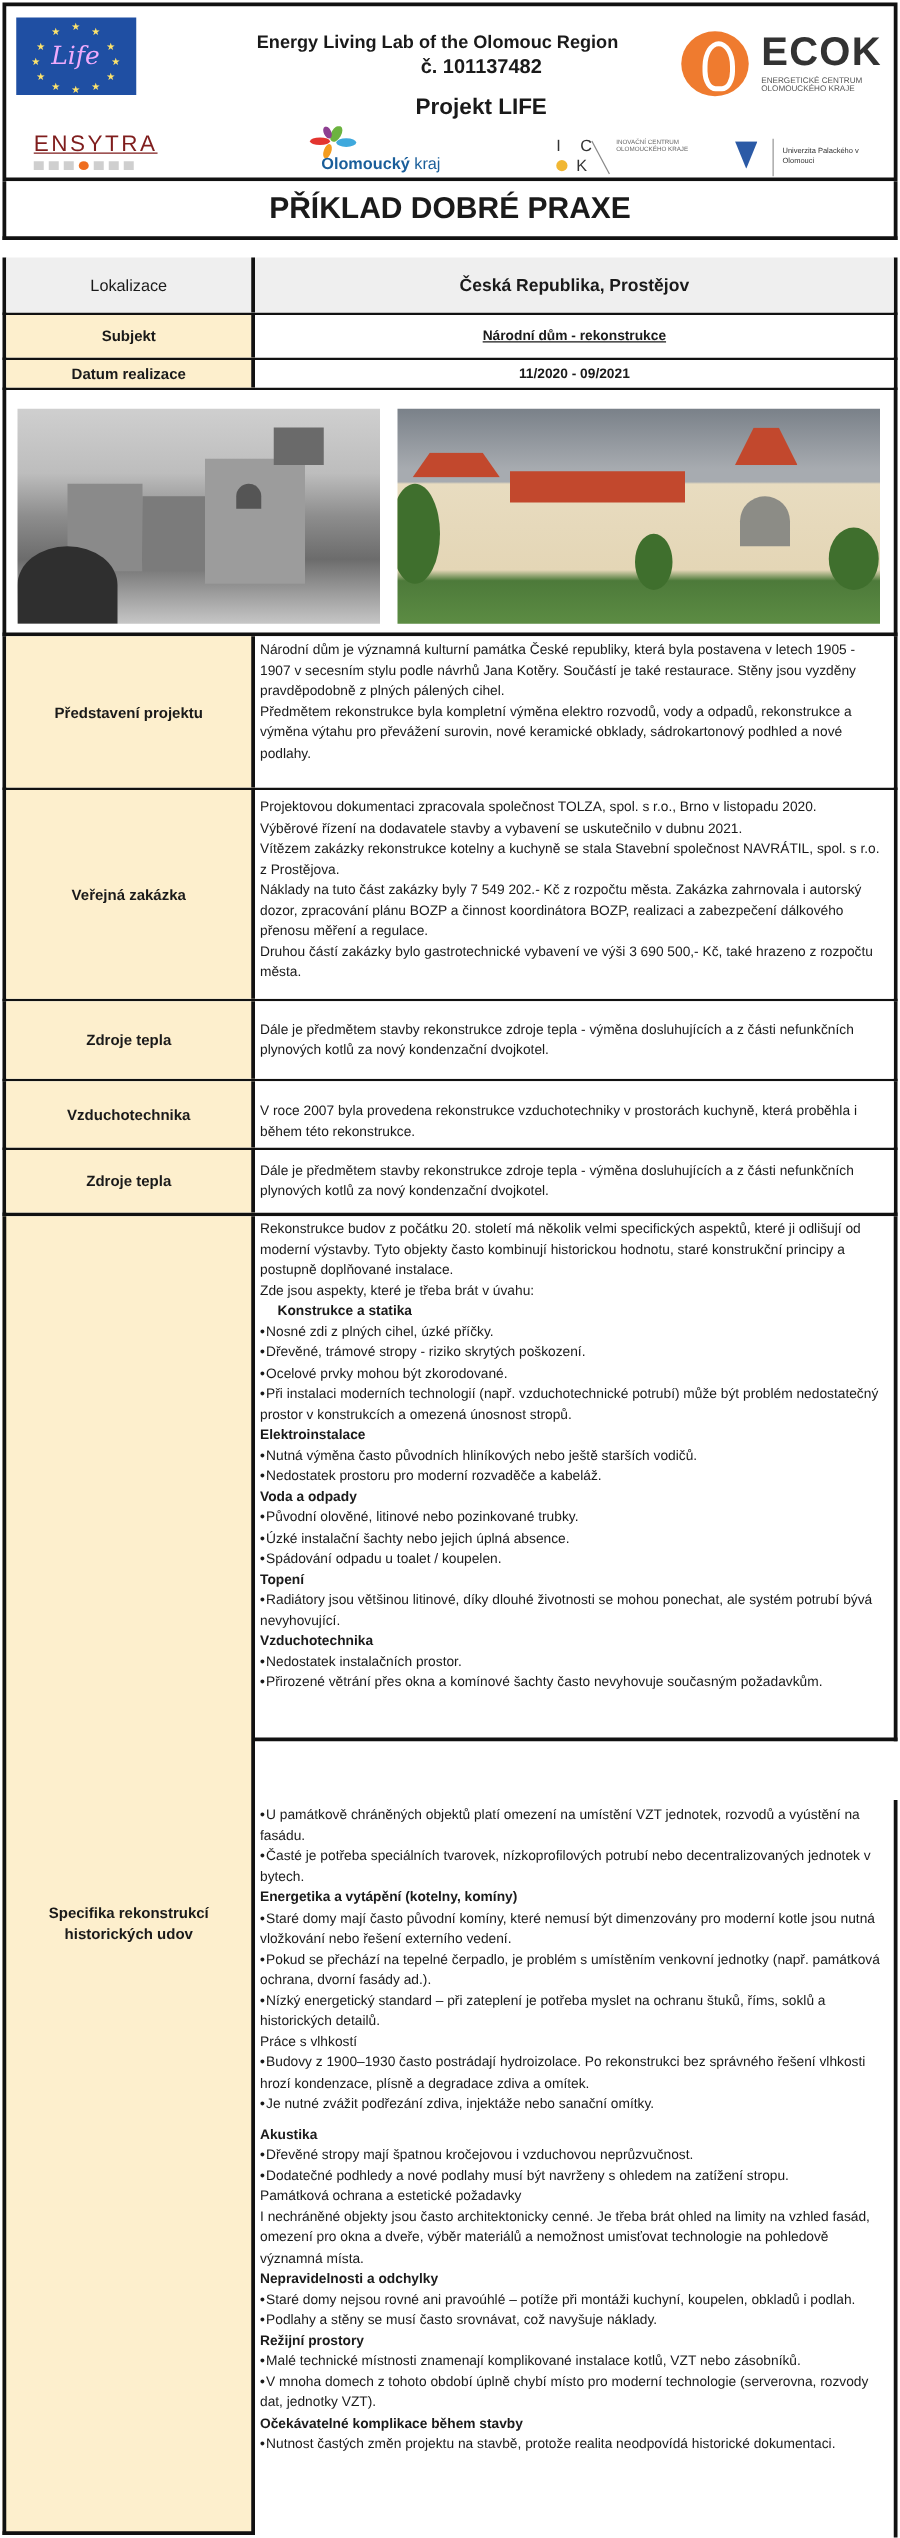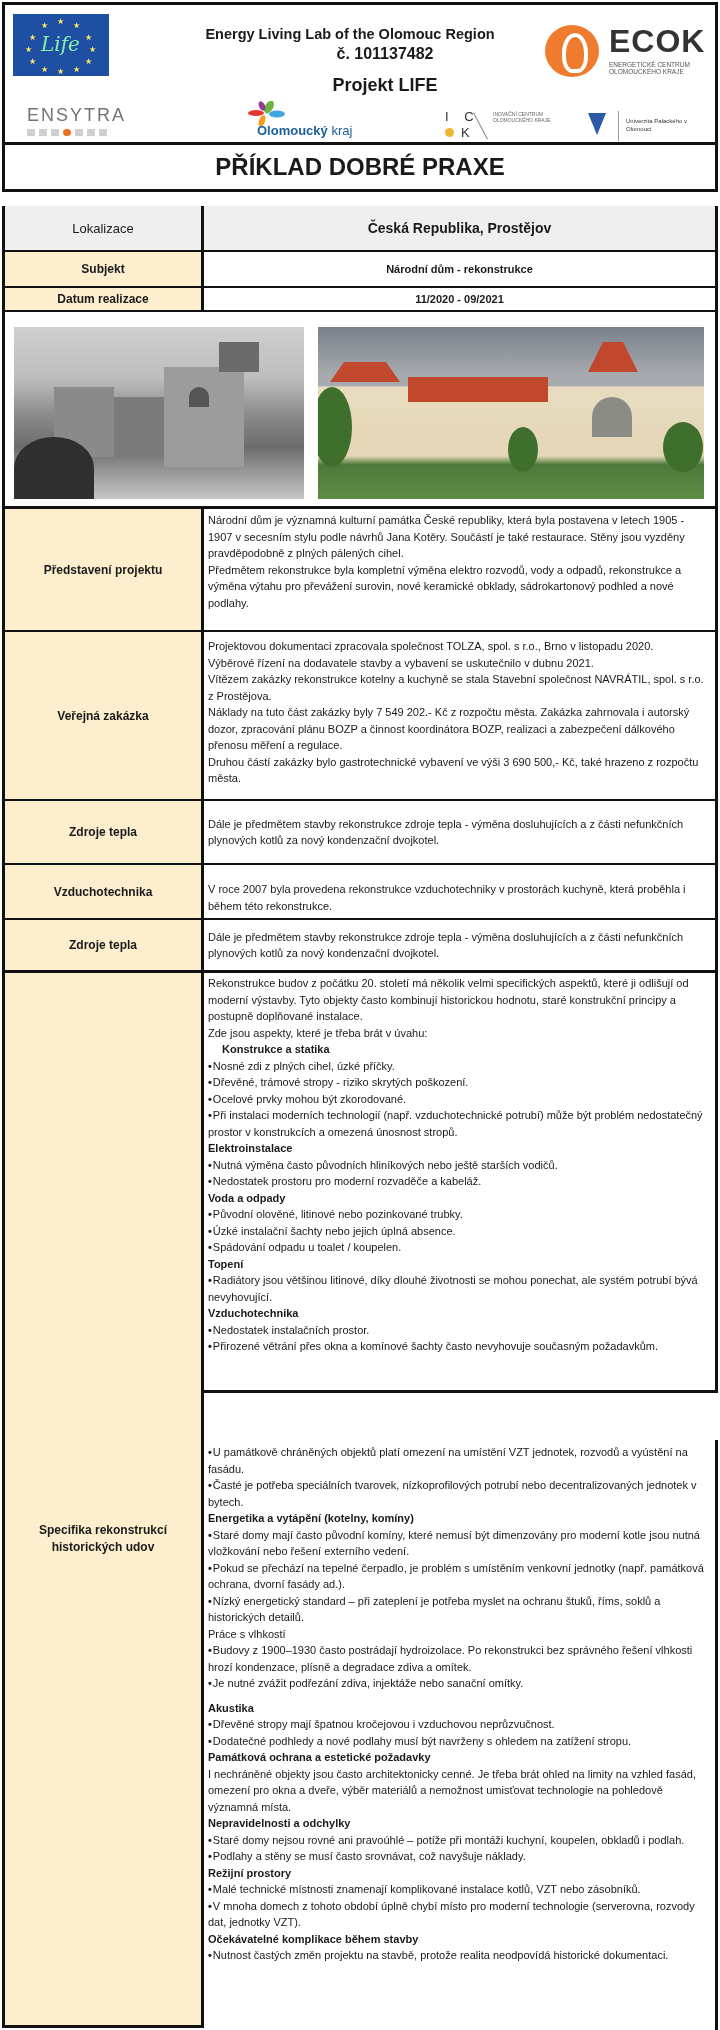--- a/index.html
+++ b/index.html
@@ -3,31 +3,31 @@
 <meta charset="utf-8">
 <style>
   * { box-sizing: border-box; margin: 0; padding: 0; }
   body { width: 720px; height: 2030px; background: #ffffff; font-family: "Liberation Sans", sans-serif; color: #1a1a1a; overflow: hidden; }
   .page { position: relative; width: 720px; }
 
   
   .header { position: absolute; left: 2px; top: 2px; width: 716px; height: 143px; border: 3px solid #111; background: #fff; }
   .logo-life { position: absolute; left: 8px; top: 9px; width: 96px; height: 62px; background: #1f4fa3; }
   .logo-life .star { position: absolute; color: #ffe46b; font-size: 8px; line-height: 8px; }
-  .logo-life .word { position: absolute; left: 28px; top: 18px; font-family: "DejaVu Serif", serif; font-style: italic; color: #86efac; font-size: 20px; }
+  .logo-life .word { position: absolute; left: 28px; top: 18px; font-family: "DejaVu Serif", serif; font-style: italic; color: #f0abfc; font-size: 20px; }
   .header-title { position: absolute; left: 200px; top: 20px; width: 290px; text-align: center; font-weight: bold; font-size: 14.5px; line-height: 18px; }
   .header-number { position: absolute; left: 200px; top: 40px; width: 360px; text-align: center; font-weight: bold; font-size: 16px; }
   .header-project { position: absolute; left: 200px; top: 70px; width: 360px; text-align: center; font-weight: bold; font-size: 18px; }
   .logo-ecok { position: absolute; left: 540px; top: 18px; width: 170px; height: 60px; }
   .ecok-mark { position: absolute; left: 0; top: 2px; width: 54px; height: 52px; border-radius: 50%; background: #ef7b2f; }
   .ecok-mark::after { content: ""; position: absolute; left: 17px; top: 8px; width: 18px; height: 32px; border: 4px solid #fff; border-radius: 50% 50% 40% 40%; }
   .ecok-name { position: absolute; left: 64px; top: 0; font-weight: bold; font-size: 32px; color: #333; letter-spacing: 1px; }
   .ecok-sub { position: absolute; left: 64px; top: 38px; font-size: 6.5px; line-height: 7px; color: #555; width: 110px; }
   .logo-ensytra { position: absolute; left: 22px; top: 100px; }
-  .ensytra-name { font-size: 18px; color: #737373; letter-spacing: 2px; }
+  .ensytra-name { font-size: 18px; color: #7f1d1d; letter-spacing: 2px; text-decoration: underline; }
   .ensytra-dots { margin-top: 3px; height: 7px; display: flex; gap: 4px; }
   .ensytra-dots span { width: 8px; height: 7px; background: #cfcfcf; }
   .ensytra-dots span.on { background: #ef6d1f; border-radius: 50%; }
   .logo-olk { position: absolute; left: 242px; top: 96px; width: 130px; height: 40px; }
   .olk-flower { position: absolute; left: 0; top: 0; width: 40px; height: 30px; }
   .olk-text { position: absolute; left: 10px; top: 22px; font-size: 13px; color: #1a5e9a; font-weight: bold; white-space: nowrap; }
   .olk-text .light { font-weight: normal; }
   .logo-ick { position: absolute; left: 440px; top: 104px; width: 120px; height: 34px; }
   .ick-letters { position: absolute; left: 0; top: 0; font-size: 13px; color: #333; letter-spacing: 6px; }
   .ick-dot { position: absolute; left: 0; top: 19px; width: 9px; height: 9px; border-radius: 50%; background: #f1b733; }
@@ -135,21 +135,21 @@
   </div>
 
   <div class="title-row">PŘÍKLAD DOBRÉ PRAXE</div>
 
   <div class="row" style="top:206px;height:46px;">
     <div class="cell-l grey" style="font-weight:normal;font-size:13px;">Lokalizace</div>
     <div class="cell-r grey" style="font-weight:bold;font-size:14px;">Česká Republika, Prostějov</div>
   </div>
   <div class="row" style="top:252px;height:36px;">
     <div class="cell-l">Subjekt</div>
-    <div class="cell-r" style="font-weight:bold;font-size:11px;">Národní dům - rekonstrukce</div>
+    <div class="cell-r" style="font-weight:bold;font-size:11px;text-decoration:underline;">Národní dům - rekonstrukce</div>
   </div>
   <div class="row" style="top:288px;height:24px;">
     <div class="cell-l">Datum realizace</div>
     <div class="cell-r" style="font-weight:bold;font-size:11px;">11/2020 - 09/2021</div>
   </div>
 
   <div class="photos">
     <div class="photo-old">
       <div class="bld" style="left:40px;top:60px;width:60px;height:70px;background:#8a8a8a"></div>
       <div class="bld" style="left:100px;top:70px;width:60px;height:60px;background:#7b7b7b"></div>
@@ -240,21 +240,21 @@
       <p class="bul">Staré domy mají často původní komíny, které nemusí být dimenzovány pro moderní kotle jsou nutná vložkování nebo řešení externího vedení.</p>
       <p class="bul">Pokud se přechází na tepelné čerpadlo, je problém s umístěním venkovní jednotky (např. památková ochrana, dvorní fasády ad.).</p>
       <p class="bul">Nízký energetický standard – při zateplení je potřeba myslet na ochranu štuků, říms, soklů a historických detailů.</p>
       <p>Práce s vlhkostí</p>
       <p class="bul">Budovy z 1900–1930 často postrádají hydroizolace. Po rekonstrukci bez správného řešení vlhkosti hrozí kondenzace, plísně a degradace zdiva a omítek.</p>
       <p class="bul">Je nutné zvážit podřezání zdiva, injektáže nebo sanační omítky.</p>
       <div class="gap"></div>
       <p style="font-weight: bold;">Akustika</p>
       <p class="bul">Dřevěné stropy mají špatnou kročejovou i vzduchovou neprůzvučnost.</p>
       <p class="bul">Dodatečné podhledy a nové podlahy musí být navrženy s ohledem na zatížení stropu.</p>
-      <p style="font-weight: bold;">Památková ochrana a estetické požadavky</p>
+      <p style="font-weight: normal;">Památková ochrana a estetické požadavky</p>
       <p>I nechráněné objekty jsou často architektonicky cenné. Je třeba brát ohled na limity na vzhled fasád, omezení pro okna a dveře, výběr materiálů a nemožnost umisťovat technologie na pohledově významná místa.</p>
       <p style="font-weight: bold;">Nepravidelnosti a odchylky</p>
       <p class="bul">Staré domy nejsou rovné ani pravoúhlé – potíže při montáži kuchyní, koupelen, obkladů i podlah.</p>
       <p class="bul">Podlahy a stěny se musí často srovnávat, což navyšuje náklady.</p>
       <p style="font-weight: bold;">Režijní prostory</p>
       <p class="bul">Malé technické místnosti znamenají komplikované instalace kotlů, VZT nebo zásobníků.</p>
       <p class="bul">V mnoha domech z tohoto období úplně chybí místo pro moderní technologie (serverovna, rozvody dat, jednotky VZT).</p>
       <p style="font-weight: bold;">Očekávatelné komplikace během stavby</p>
       <p class="bul">Nutnost častých změn projektu na stavbě, protože realita neodpovídá historické dokumentaci.</p>
     </div>

